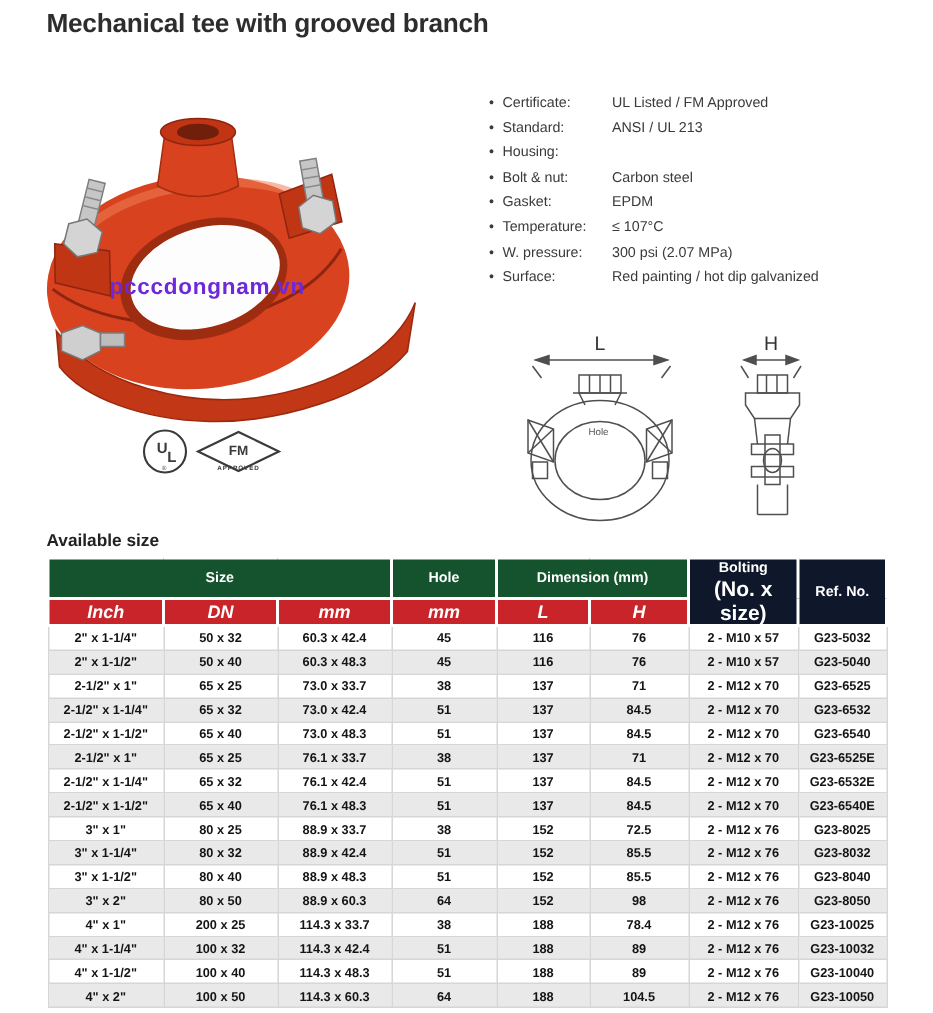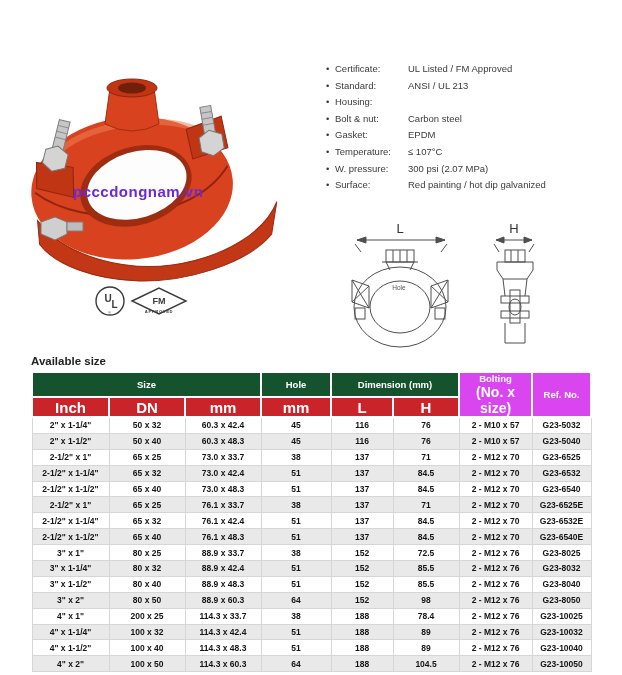--- a/index.html
+++ b/index.html
@@ -30,35 +30,36 @@
   .table-heading{position:absolute;left:31px;top:355px;font-size:11.5px;font-weight:bold;color:#222;}
   .size-table{
     position:absolute;left:31px;top:371px;width:559px;border-collapse:collapse;
     table-layout:fixed;font-family:"Liberation Sans", sans-serif;
   }
   .size-table th{
     background:#14532d;color:#ffffff;font-weight:bold;font-size:9.5px;
     border:2px solid #ffffff;padding:0;text-align:center;vertical-align:middle;
   }
   .size-table tr.group-row th{height:22px;}
-  .size-table tr.sub-row th{background:#c9242a;height:11px;font-size:15px;}
-  .size-table th.dark-span{background:#d946ef;}
+  .size-table tr.sub-row th{background:#c9242a;height:11px;font-size:12px;font-style:italic;}
+  .size-table th.dark-span{background:#0f172a;}
   .size-table .th-line2{font-size:14px;font-weight:bold;}
   .size-table td{
     height:14.9px;font-size:8.5px;font-weight:bold;color:#141414;text-align:center;
     vertical-align:middle;border:1px solid #d6d6d6;padding:0;background:#ffffff;
     white-space:nowrap;overflow:hidden;
   }
   .size-table tr.alt td{background:#e9e9e9;}
 </style>
 </head>
 <body>
 
 <div class="page">
 
+  <div class="page-title">Mechanical tee with grooved branch</div>
 
   <div class="photo-wrap">
     <svg width="285" height="232" viewBox="0 0 285 232">
       <g transform="rotate(-5 110 125)">
 
         <path d="M10,150 C35,190 95,208 140,206 C192,203 235,182 250,152 L242,184 C214,212 152,224 106,219 C62,214 24,196 10,174 Z" fill="#c23716" stroke="#992a0e" stroke-width="1"></path>
 
         <ellipse cx="107" cy="126" rx="101" ry="71" fill="#d8421e"></ellipse>
 
         <path d="M10,122 C55,163 165,166 204,112" fill="none" stroke="#8f2510" stroke-width="2"></path>

